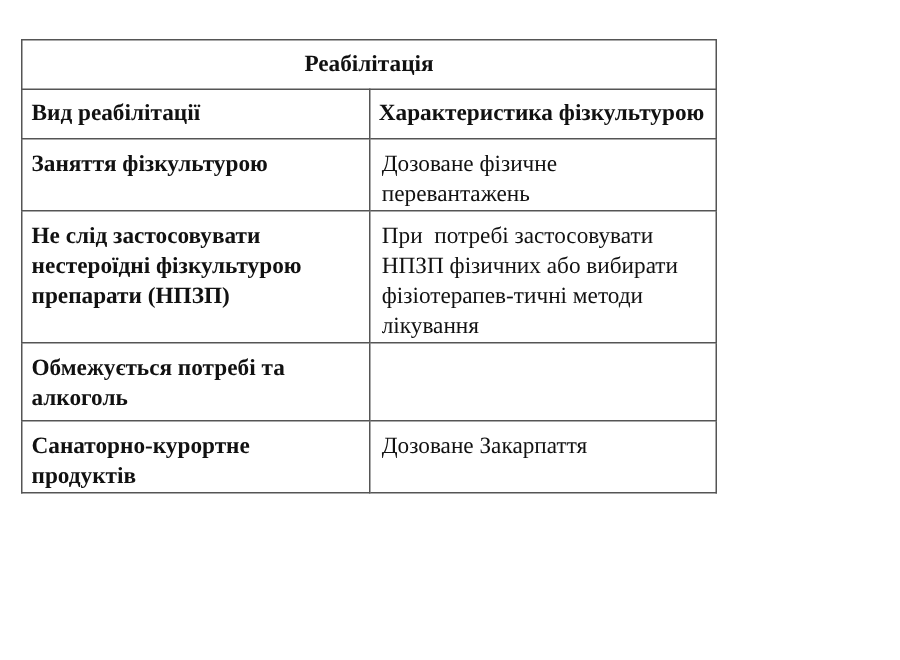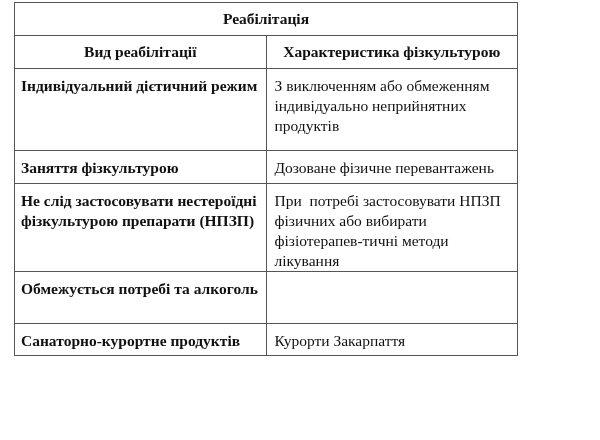--- a/index.html
+++ b/index.html
@@ -1,52 +1,48 @@
 <!DOCTYPE html>
 <html><head>
   <meta charset="utf-8">
   <style>
     html, body { margin: 0; padding: 0; background: #ffffff; }
     body { width: 600px; height: 440px; position: relative; overflow: hidden;
            font-family: "Liberation Serif", "DejaVu Serif", serif; color: #111; }
-    table { position: absolute; left: 14px; top: 2px; width: 504px;
+    table { position: absolute; left: 14px; top: 26px; width: 464px;
             border-collapse: collapse; table-layout: fixed; }
     td, th { border: 1.5px solid #555; vertical-align: top;
              font-size: 15.5px; line-height: 20px; padding: 0 6px; }
     .title { text-align: center; font-weight: bold; height: 32px; vertical-align: middle; }
-    .colhead { text-align: center; font-weight: bold; height: 32px; vertical-align: middle; }
+    .colhead { text-align: left; font-weight: bold; height: 32px; vertical-align: middle; }
     .c1 { width: 276px; font-weight: bold; padding-top: 7px; }
     .c2 { padding-top: 7px; padding-left: 8px; font-weight: normal; }
   </style>
 </head>
 <body>
 
 <table>
   <tbody>
       <tr>
     <th colspan="2" class="title">Реабілітація</th>
   </tr>
   <tr>
     <th class="colhead" style="width:276px">Вид реабілітації</th>
     <th class="colhead">Характеристика фізкультурою</th>
   </tr>
-  <tr style="height:82px">
-    <td class="c1">Індивідуальний дієтичний режим</td>
-    <td class="c2">З виключенням або обмеженням індивідуально неприйнятних продуктів</td>
-  </tr>
   <tr style="height:33px">
     <td class="c1">Заняття фізкультурою</td>
     <td class="c2">Дозоване фізичне перевантажень</td>
   </tr>
   <tr style="height:85px">
     <td class="c1">Не слід застосовувати нестероїдні фізкультурою препарати (НПЗП)</td>
     <td class="c2" style="white-space:pre-wrap">При  потребі застосовувати НПЗП фізичних або вибирати фізіотерапев-тичні методи лікування</td>
   </tr>
   <tr style="height:52px">
     <td class="c1">Обмежується потребі та алкоголь</td>
     <td class="c2"></td>
   </tr>
   <tr style="height:32px">
     <td class="c1">Санаторно-курортне продуктів</td>
-    <td class="c2">Курорти Закарпаття</td>
+    <td class="c2">Дозоване Закарпаття</td>
   </tr>
 </tbody>
   </table>
 
 </body></html>

